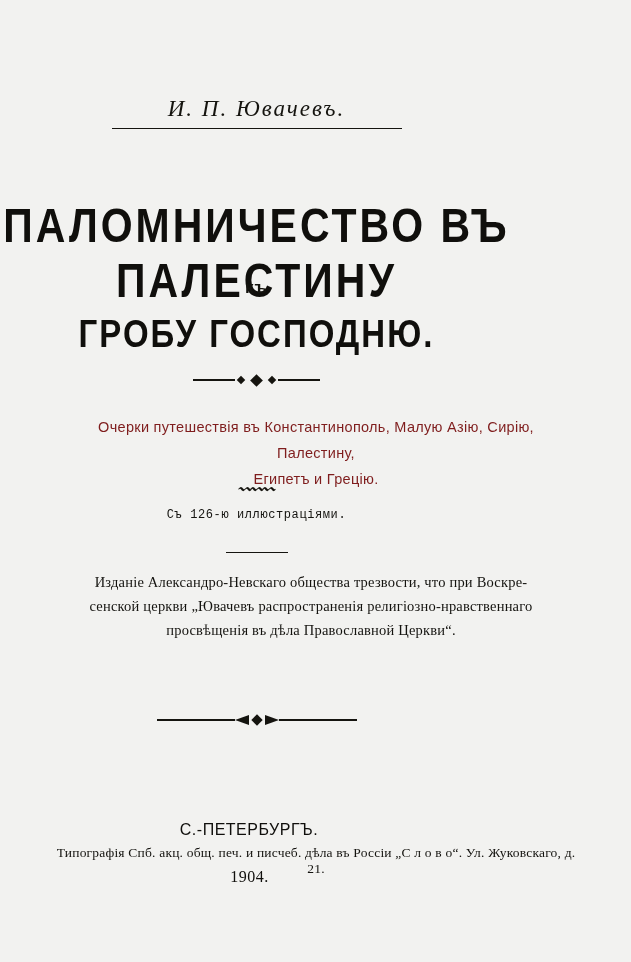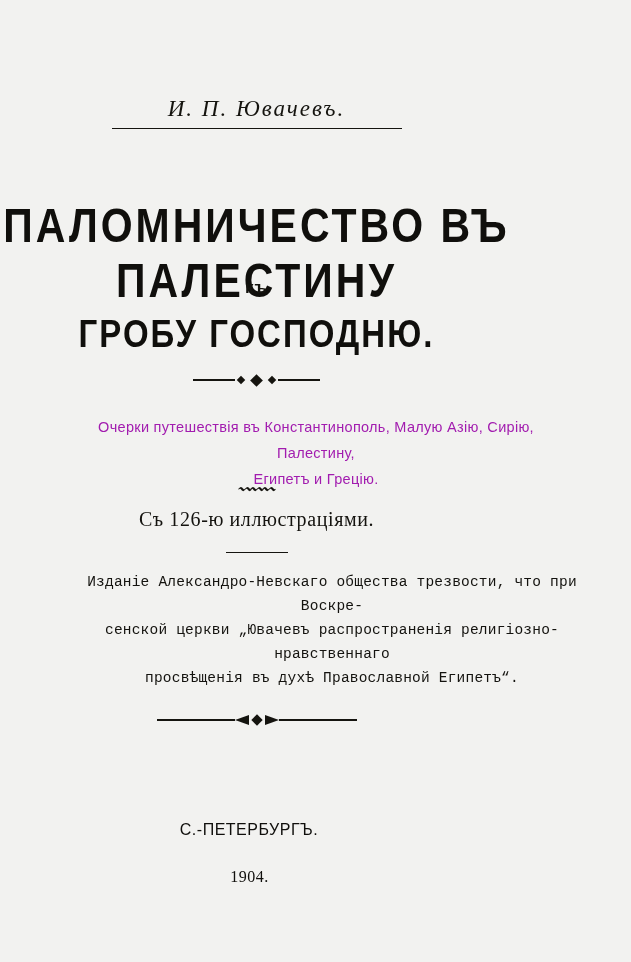--- a/index.html
+++ b/index.html
@@ -115,43 +115,43 @@
   .descr {
     position: absolute;
     top: 414px;
     left: 78px;
     width: 476px;
     text-align: center;
     font-family: "Liberation Sans", sans-serif;
     font-size: 14.5px;
     line-height: 26px;
     letter-spacing: 0.3px;
-    color: #a21caf;
+    color: #7f1d1d;
   }
 
   .orn-wave {
     position: absolute;
     top: 478px;
     left: 0;
     right: 0;
     text-align: center;
     color: #15140f;
     font-family: "Liberation Serif", serif;
     font-size: 13px;
     letter-spacing: -1px;
   }
 
   .illus {
     position: absolute;
     top: 508px;
     left: 0;
     right: 0;
     text-align: center;
-    font-family: Liberation Serif, serif;
-    font-size: 20px;
+    font-family: Liberation Mono, monospace;
+    font-size: 12px;
     letter-spacing: 0.6px;
     color: #14130f;
   }
 
   .short-rule {
     position: absolute;
     top: 552px;
     left: 0;
     right: 0;
     display: flex;
@@ -159,24 +159,24 @@
   }
   .short-rule .bar {
     width: 62px;
     height: 1px;
     background: #15140f;
   }
 
   .publisher {
     position: absolute;
     top: 570px;
-    left: 71px;
+    left: 50px;
     width: 522px;
     text-align: center;
-    font-family: Liberation Mono, monospace;
+    font-family: Liberation Serif, serif;
     font-size: 14.5px;
     line-height: 24px;
     letter-spacing: 0.2px;
     color: #14130f;
   }
 
   .orn-long {
     position: absolute;
     top: 713px;
     left: 0;
@@ -280,29 +280,30 @@
 
   <div class="illus">Съ 126-ю иллюстраціями.</div>
 
   <div class="short-rule">
     <span class="bar"></span>
   </div>
 
   <div class="publisher">
     <div>Изданіе Александро-Невскаго общества трезвости, что при Воскре-</div>
     <div>сенской церкви „Ювачевъ распространенія религіозно-нравственнаго</div>
-    <div>просвѣщенія въ духѣ Православной Египетъ“.</div>
+    <div>просвѣщенія въ дѣла Православной Церкви“.</div>
   </div>
 
   <div class="orn-long">
     <span class="line-l"></span>
     <span class="tri-l"></span>
     <span class="dia"></span>
     <span class="tri-r"></span>
     <span class="line-r"></span>
   </div>
 
   <div class="city">С.-ПЕТЕРБУРГЪ.</div>
 
+  <div class="imprint">Типографія Спб. акц. общ. печ. и писчеб. дѣла въ Россіи „С л о в о“. Ул. Жуковскаго, д. 21.</div>
 
   <div class="year">1904.</div>
 
 </div>
 
 </body></html>

